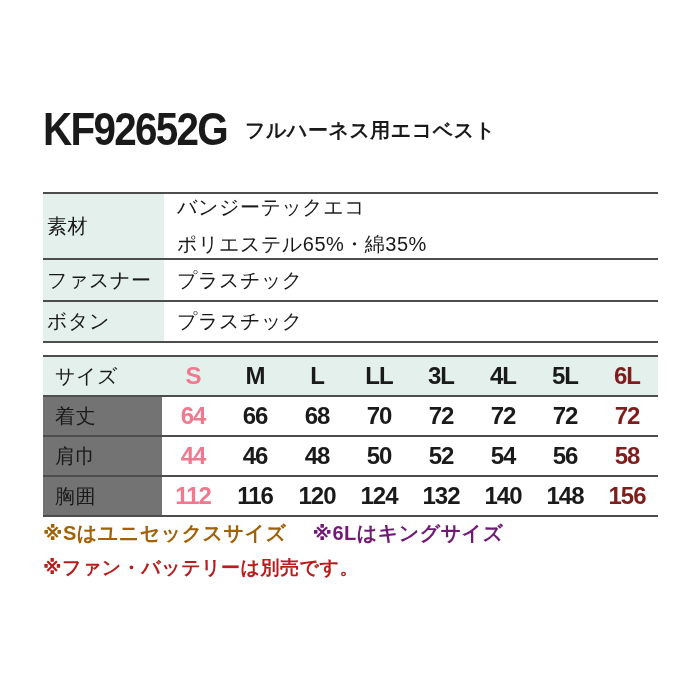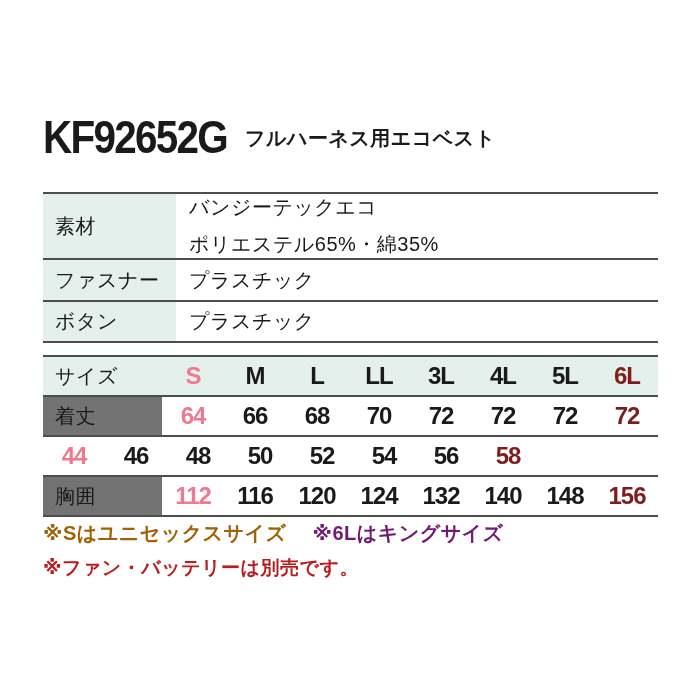--- a/index.html
+++ b/index.html
@@ -19,21 +19,21 @@
     position: relative;
     width: 700px;
     height: 700px;
     background: #ffffff;
   }
 
   
   .title-row {
     position: absolute;
     left: 43px;
-    top: 112px;
+    top: 104px;
     height: 50px;
     width: 640px;
   }
   .model-code {
     position: absolute;
     left: 0;
     top: 0;
     font-size: 47px;
     font-weight: bold;
     letter-spacing: -2px;
@@ -64,25 +64,25 @@
   }
   .spec-row {
     display: flex;
     border-bottom: 2px solid #4d4d4d;
     box-sizing: border-box;
   }
   .spec-row.r-material { height: 66px; }
   .spec-row.r-fastener { height: 42px; }
   .spec-row.r-button   { height: 41px; }
   .spec-label {
-    width: 133px;
+    width: 121px;
     background: #e3f0ec;
     display: flex;
     align-items: center;
-    padding-left: 12px;
+    padding-left: 4px;
     box-sizing: border-box;
     font-size: 20px;
     letter-spacing: 0.5px;
     flex-shrink: 0;
   }
   .spec-value {
     flex: 1;
     display: flex;
     flex-direction: column;
     justify-content: center;
@@ -209,20 +209,21 @@
       <div class="size-cell">66</div>
       <div class="size-cell">68</div>
       <div class="size-cell">70</div>
       <div class="size-cell">72</div>
       <div class="size-cell">72</div>
       <div class="size-cell">72</div>
       <div class="size-cell col-last">72</div>
     </div>
 
     <div class="size-row">
+      <div class="size-row-label">肩巾</div>
       <div class="size-cell col-first">44</div>
       <div class="size-cell">46</div>
       <div class="size-cell">48</div>
       <div class="size-cell">50</div>
       <div class="size-cell">52</div>
       <div class="size-cell">54</div>
       <div class="size-cell">56</div>
       <div class="size-cell col-last">58</div>
     </div>
 

